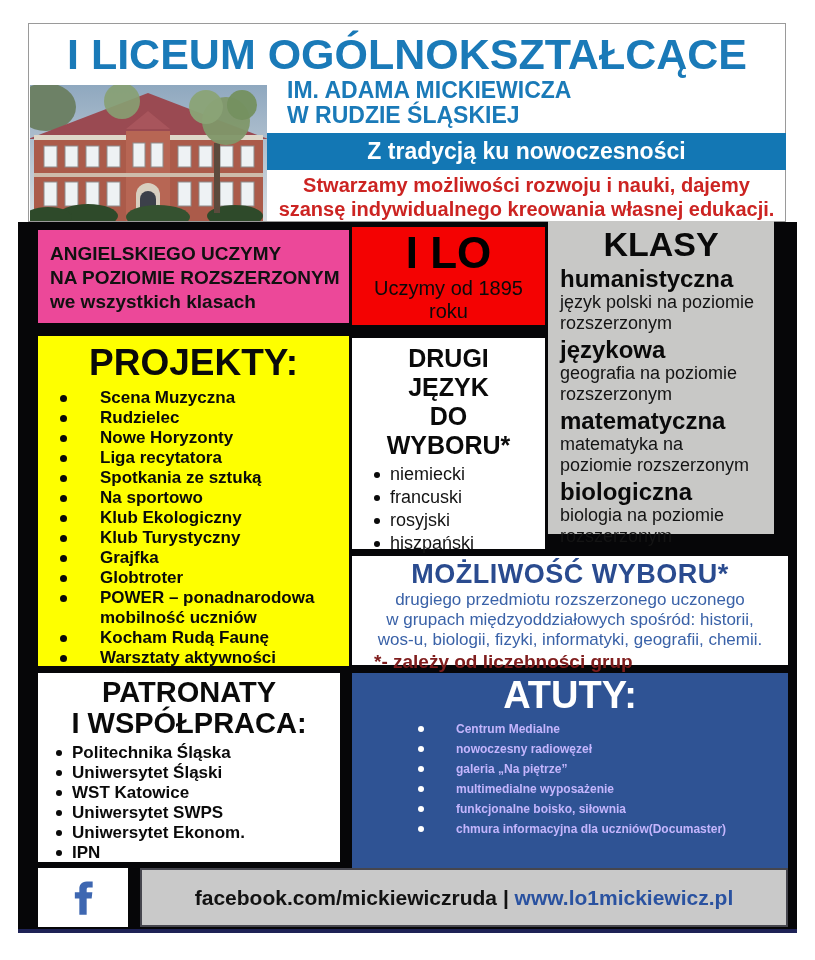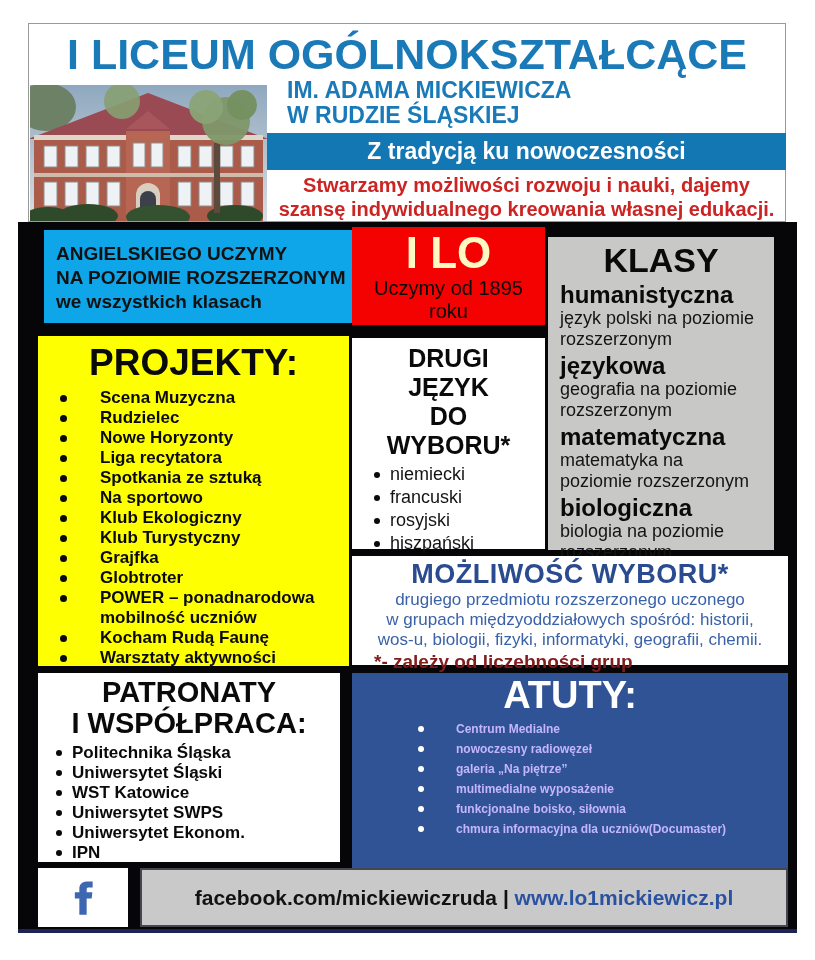--- a/index.html
+++ b/index.html
@@ -13,29 +13,29 @@
   .photo svg{display:block;}
   .header-right{position:absolute;left:238px;top:54px;width:519px;height:144px;}
   .subtitle{margin-left:20px;font-size:23px;font-weight:bold;color:#1a7ab8;line-height:25px;}
   .banner{margin-top:5px;height:37px;background:#1377b4;color:#ffffff;font-size:23px;font-weight:bold;text-align:center;line-height:37px;}
   .slogan{margin-top:3px;text-align:center;color:#cc2422;font-size:20px;font-weight:bold;line-height:24px;}
 
   
   .dark{position:absolute;left:18px;top:222px;width:779px;height:707px;background:#060608;border-bottom:4px solid #1e2256;box-sizing:content-box;}
 
   .box{position:absolute;box-sizing:border-box;}
-  .b-english{left:44px;top:230px;width:311px;height:93px;background:#0ea5e9;padding:12px 0 0 12px;}
+  .b-english{left:38px;top:230px;width:311px;height:93px;background:#ec4899;padding:12px 0 0 12px;}
   .b-english .ln{font-size:19px;font-weight:bold;color:#111;line-height:24px;}
   .b-english .ln.low{font-weight:bold;}
 
   .b-ilo{left:352px;top:227px;width:193px;height:98px;background:#f40202;text-align:center;padding-top:2px;}
-  .b-ilo .big{font-size:44px;font-weight:bold;color:#fef9c3;line-height:48px;}
+  .b-ilo .big{font-size:44px;font-weight:bold;color:#000000;line-height:48px;}
   .b-ilo .sub{font-size:20px;color:#0a0a0a;line-height:23px;width:160px;margin:0 auto;}
 
-  .b-klasy{left:548px;top:237px;width:226px;height:313px;background:#c8c8c6;padding:4px 0 0 12px;}
+  .b-klasy{left:548px;top:221px;width:226px;height:313px;background:#c8c8c6;padding:4px 0 0 12px;}
   .b-klasy .ttl{text-align:center;font-size:34px;font-weight:bold;color:#0a0a0a;margin-right:12px;line-height:38px;}
   .b-klasy .kname{font-size:24px;font-weight:bold;color:#0a0a0a;line-height:26px;margin-top:3px;}
   .b-klasy .kdesc{font-size:18px;color:#141414;line-height:21px;width:200px;}
 
   .b-projekty{left:38px;top:336px;width:311px;height:330px;background:#feff00;padding-top:6px;}
   .b-projekty .ttl{text-align:center;font-size:37px;font-weight:bold;color:#0a0a0a;line-height:42px;}
   .b-projekty ul{margin:4px 0 0 0;padding:0 6px 0 40px;list-style:none;}
   .b-projekty li{position:relative;font-size:17px;font-weight:bold;color:#0a0a0a;line-height:20px;padding-left:22px;}
   .b-projekty li::before{content:"";position:absolute;left:-18px;top:7px;width:7px;height:7px;border-radius:50%;background:#0a0a0a;}
 

